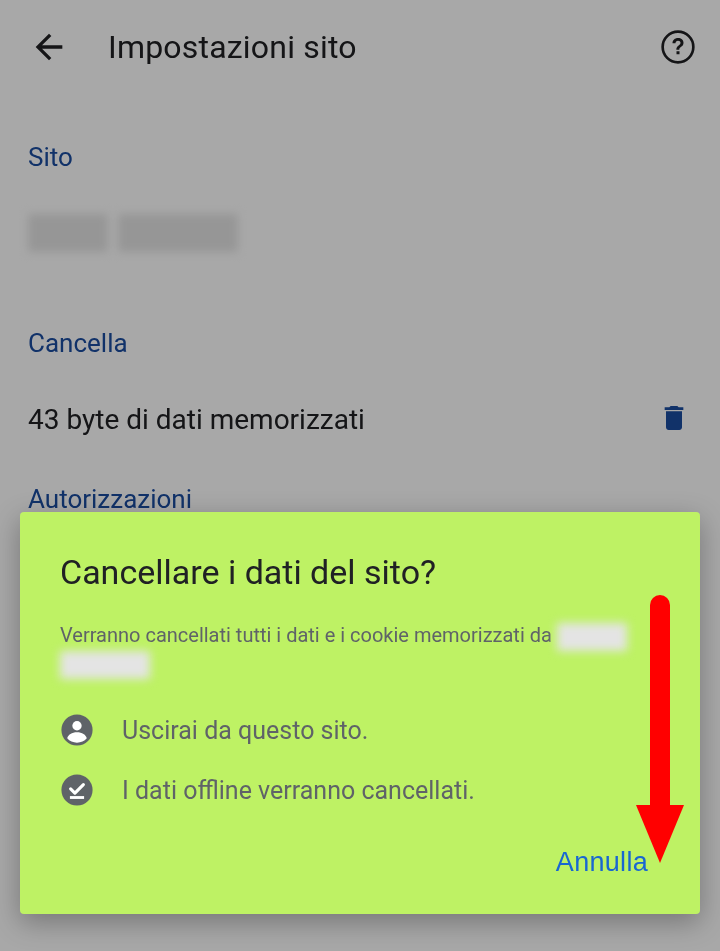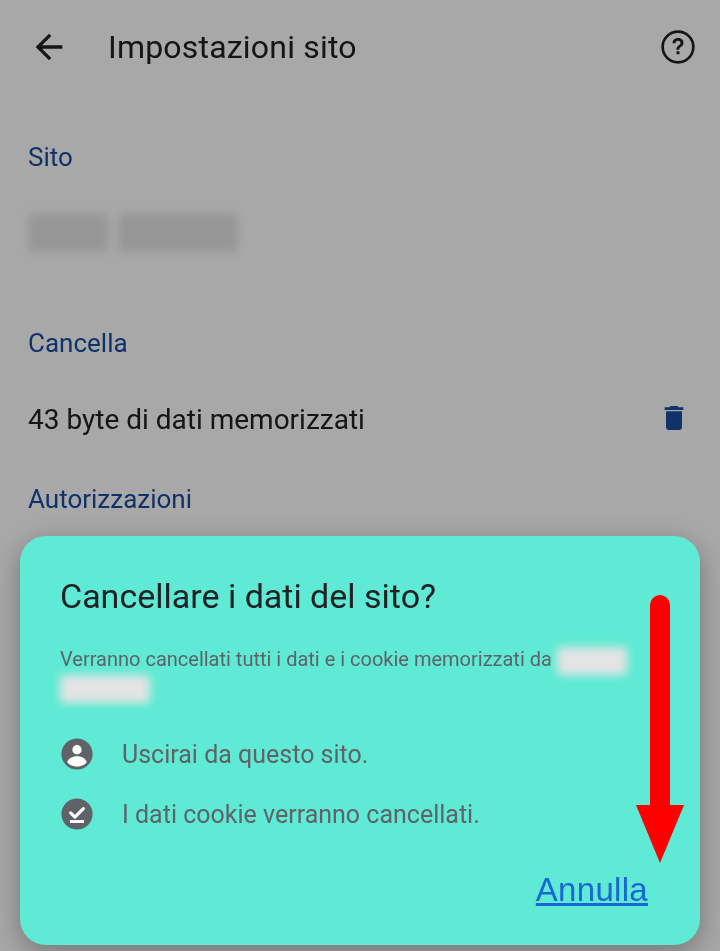--- a/index.html
+++ b/index.html
@@ -18,34 +18,34 @@
   .redact { display: inline-block; height: 38px; background: #e4e4e4; filter: blur(5px); vertical-align: middle; }
   .usage-row { display: flex; align-items: flex-end; justify-content: space-between; margin-top: 10px; margin-bottom: 48px; }
   .usage-text { font-size: 28px; color: #202124; }
   .trash { width: 36px; height: 36px; display: flex; align-items: center; justify-content: center; color: #1a4ca0; }
 
   
   .scrim { position: absolute; inset: 0; background: rgba(0,0,0,0.34); }
 
   
   .dialog {
-    position: absolute; left: 20px; right: 20px; top: 536px;
-    background: #5eead4; border-radius: 26px;
+    position: absolute; left: 20px; right: 20px; top: 512px;
+    background: #bef264; border-radius: 4px;
     box-shadow: 0 8px 28px rgba(0,0,0,0.3);
     padding: 40px 40px 28px 40px;
   }
   .dialog-title { font-size: 34px; color: #202124; font-weight: 400; margin-bottom: 30px; }
   .dialog-body { font-size: 20px; color: #5f6368; line-height: 1.38; margin-bottom: 34px; }
   .dialog-body .redact { height: 28px; }
   .bullet-row { display: flex; align-items: center; margin-bottom: 26px; }
   .bullet-row:last-of-type { margin-bottom: 24px; }
   .bullet-icon { width: 34px; height: 34px; flex: 0 0 34px; margin-right: 28px; color: #5f6368; }
   .bullet-text { font-size: 25px; color: #5f6368; }
   .actions { display: flex; justify-content: flex-end; gap: 44px; padding-top: 6px; padding-right: 8px; }
-  .dialog-btn { background: none; border: none; color: #1967d2; font-size: 33px; font-weight: 500; cursor: pointer; padding: 8px 4px; letter-spacing: 0.3px; text-decoration: underline; }
+  .dialog-btn { background: none; border: none; color: #1967d2; font-size: 27px; font-weight: 500; cursor: pointer; padding: 8px 4px; letter-spacing: 0.3px; }
 
   
   .arrow-annotation {
     position: absolute; left: 630px; top: 595px; width: 60px; height: 275px;
     pointer-events: none;
   }
 
   svg { display: block; }
 </style>
 </head>
@@ -110,21 +110,21 @@
   </div>
 
   <div class="bullet-row">
     <span class="bullet-icon">
       <svg viewBox="0 0 24 24" width="34" height="34">
         <circle cx="12" cy="12" r="11" fill="#5f6368"></circle>
         <path fill="none" stroke="#fff" stroke-width="2.2" stroke-linecap="round" stroke-linejoin="round" d="M7.5 11.2l3 3 6-6"></path>
         <rect x="7" y="16.3" width="10" height="2" fill="#fff"></rect>
       </svg>
     </span>
-    <span class="bullet-text">I dati cookie verranno cancellati.</span>
+    <span class="bullet-text">I dati offline verranno cancellati.</span>
   </div>
 
   <div class="actions">
     <button class="dialog-btn">Annulla</button>
   </div>
 </div>
 
 <svg class="arrow-annotation" viewBox="0 0 60 275">
   <line x1="30" y1="10" x2="30" y2="220" stroke="#ff0000" stroke-width="20" stroke-linecap="round"></line>
   <polygon points="6,210 54,210 30,268" fill="#ff0000"></polygon>

